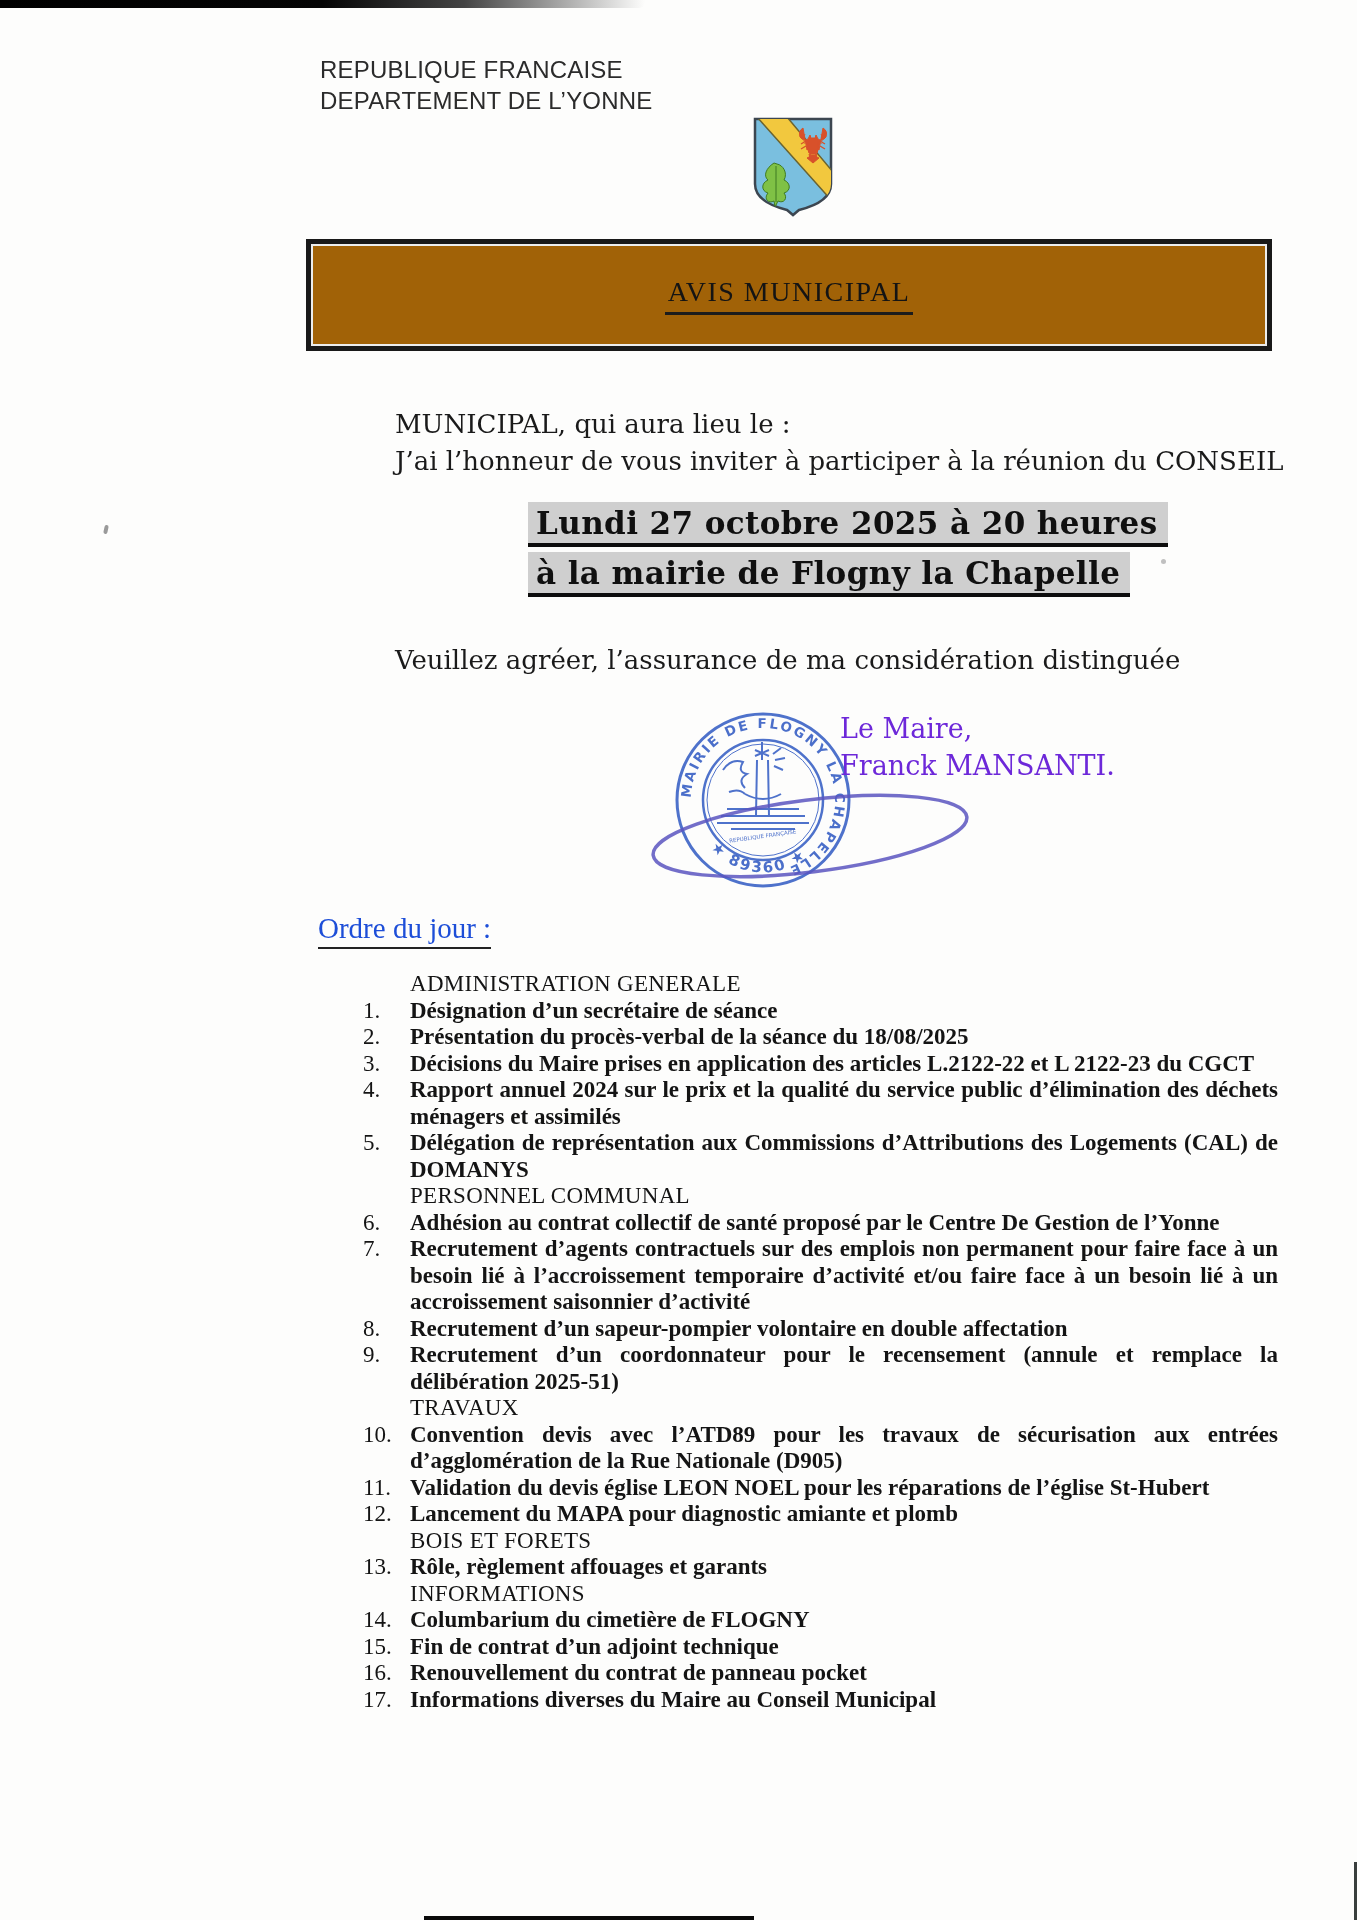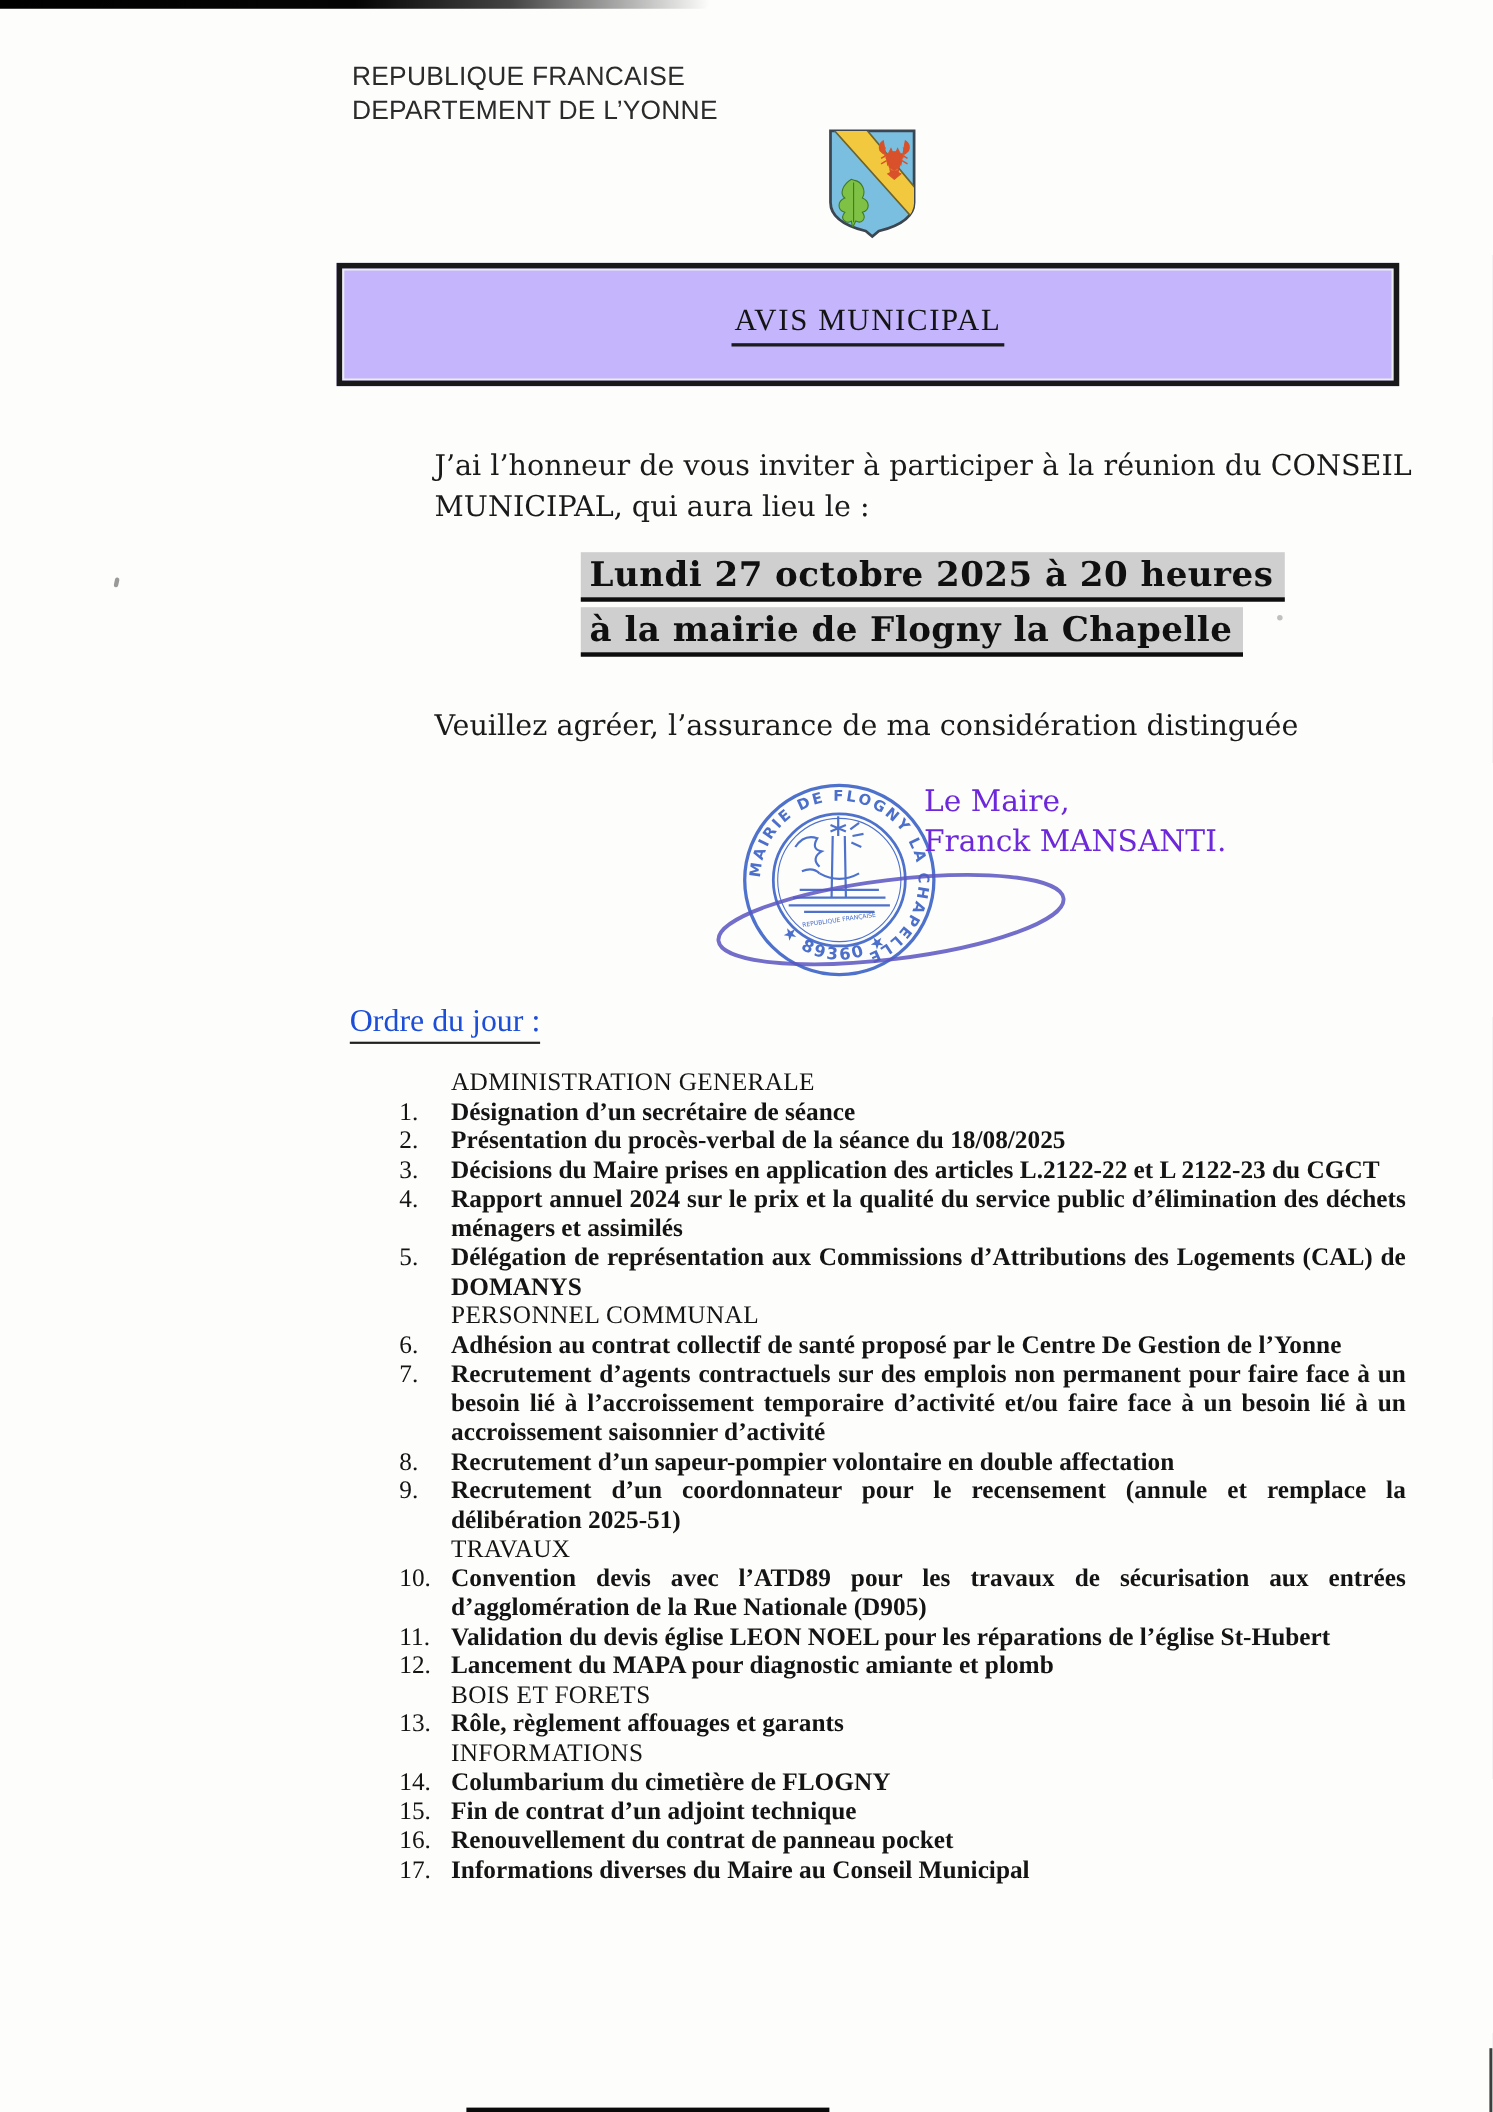--- a/index.html
+++ b/index.html
@@ -13,21 +13,21 @@
   .scan-right-sliver{position:absolute;bottom:0;right:0;width:3px;height:58px;background:#3a3f3e;}
   .speck1{position:absolute;left:104px;top:525px;width:4px;height:9px;background:#9a9a9a;border-radius:2px;transform:rotate(12deg);}
   .speck2{position:absolute;left:1161px;top:559px;width:5px;height:5px;background:#c0c0c0;border-radius:50%;}
   
   .header-block{position:absolute;left:320px;top:54px;font-family:"Liberation Sans",sans-serif;
     font-size:24px;line-height:31px;color:#2b2b2b;letter-spacing:0.2px;}
   
   .arms{position:absolute;left:747px;top:114px;}
   
   .avis-box{position:absolute;left:306px;top:239px;width:966px;height:112px;
-    background:#c4b5fd;border:5px solid #191919;box-sizing:border-box;
+    background:#a16207;border:5px solid #191919;box-sizing:border-box;
     box-shadow:inset 0 0 0 2px #eceded;display:flex;align-items:center;justify-content:center;}
   .avis-label{font-size:28px;letter-spacing:1.5px;color:#141414;
     border-bottom:3px solid #1c1c1c;padding:0 3px 4px;}
   
   .invitation{position:absolute;left:395px;top:406px;font-family:"DejaVu Serif",serif;
     font-size:26px;line-height:37px;color:#1a1a1a;}
   .invitation div{white-space:nowrap;}
   
   .date-block{position:absolute;left:528px;top:502px;}
   .date-line{display:inline-block;white-space:nowrap;font-family:"DejaVu Serif",serif;
@@ -94,22 +94,22 @@
         </g>
       </g>
     </svg>
   </div>
 
   <div class="avis-box">
     <span class="avis-label">AVIS MUNICIPAL</span>
   </div>
 
   <div class="invitation">
+    <div>MUNICIPAL, qui aura lieu le :</div>
     <div>J’ai l’honneur de vous inviter à participer à la réunion du CONSEIL</div>
-    <div>MUNICIPAL, qui aura lieu le :</div>
   </div>
 
   <div class="date-block">
     <div><span class="date-line">Lundi 27 octobre 2025 à 20 heures</span></div>
     <div><span class="date-line">à la mairie de Flogny la Chapelle</span></div>
   </div>
 
   <div class="closing">Veuillez agréer, l’assurance de ma considération distinguée</div>
 
   <div class="stamp-wrap">

